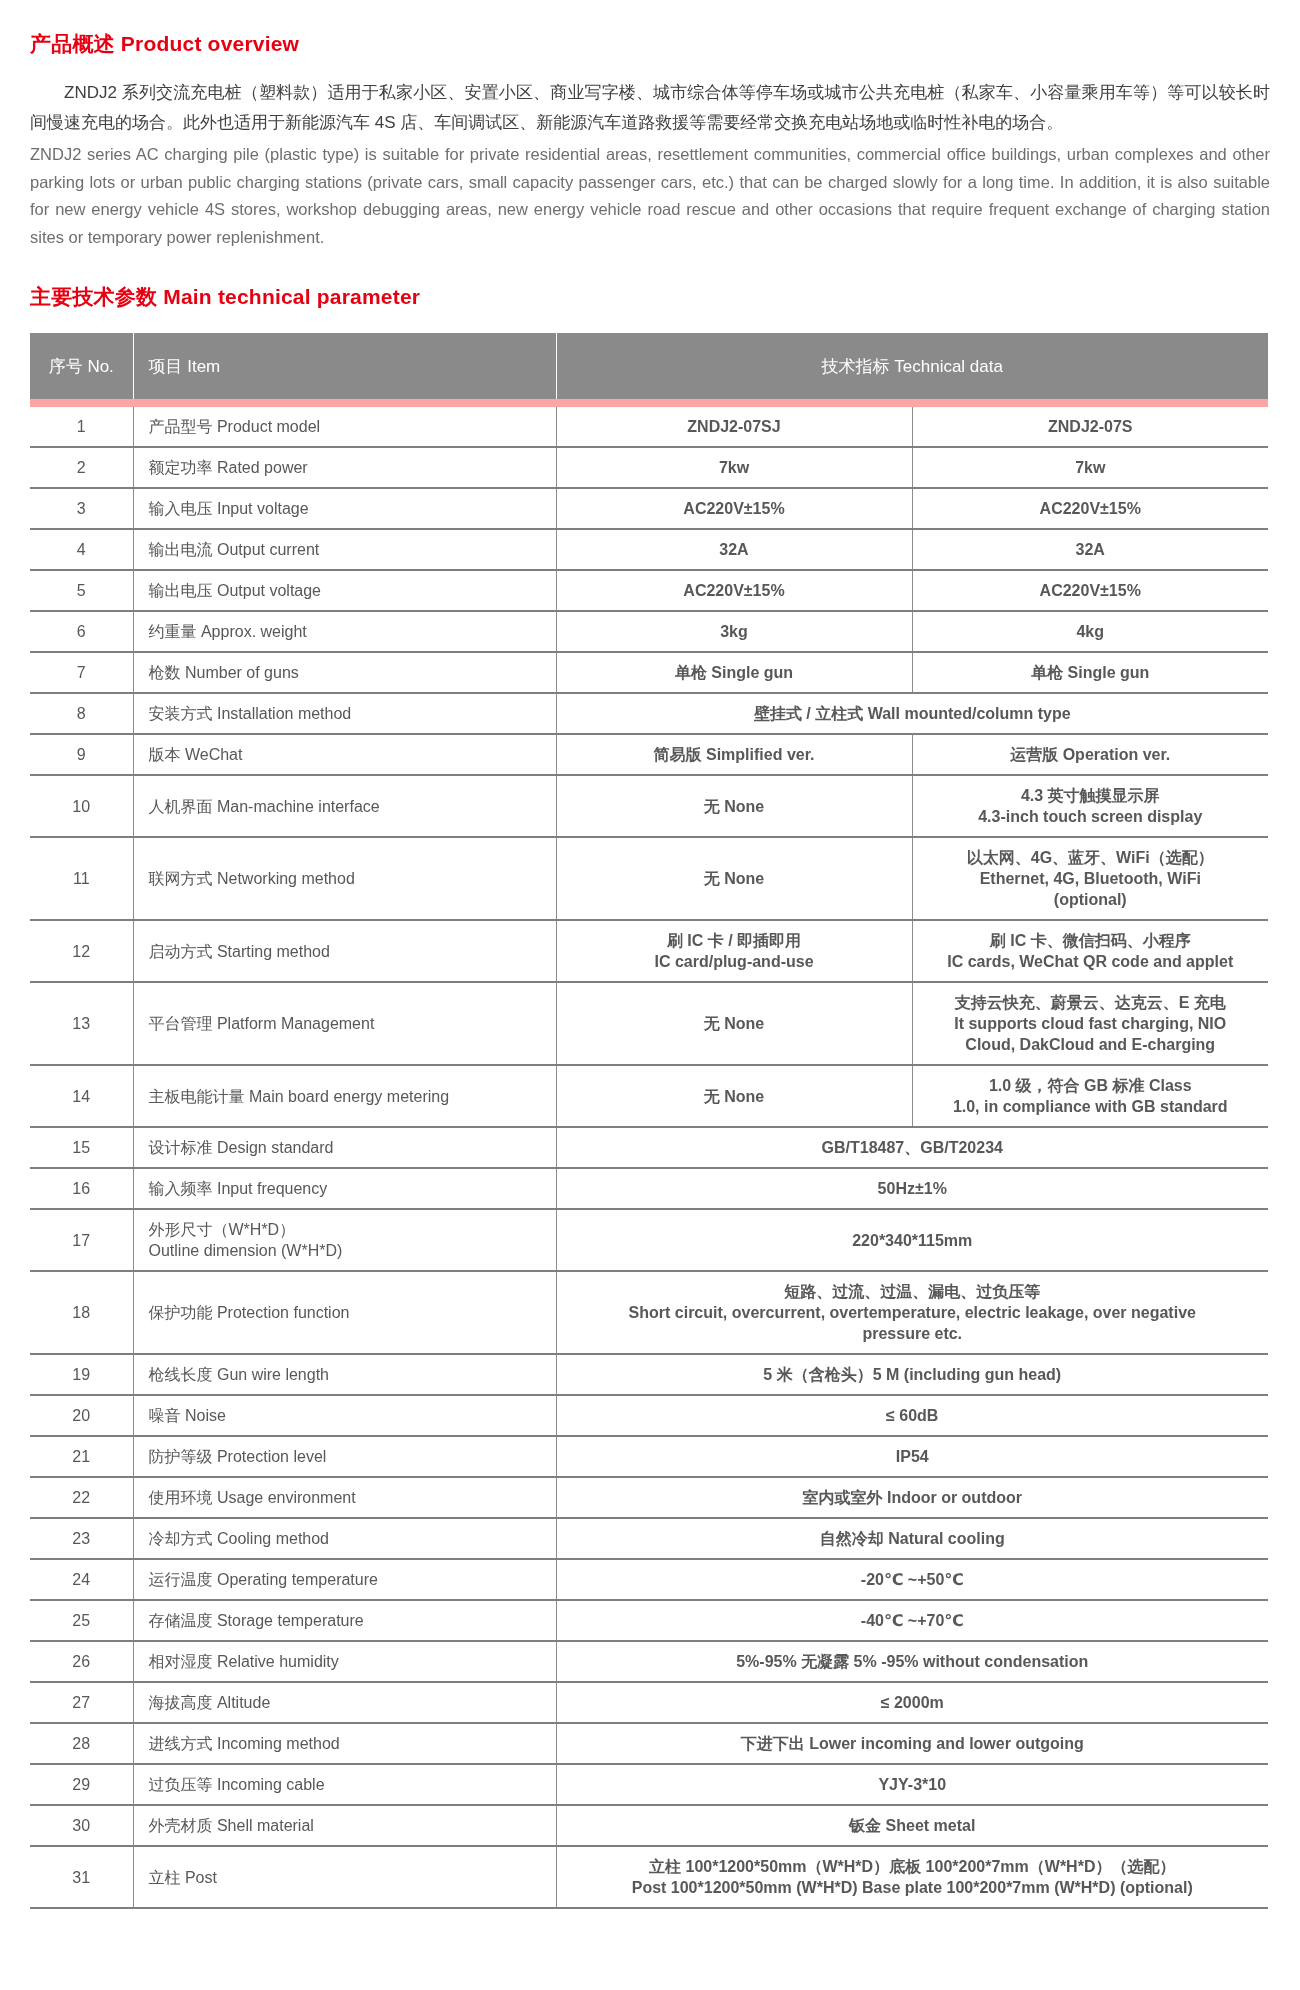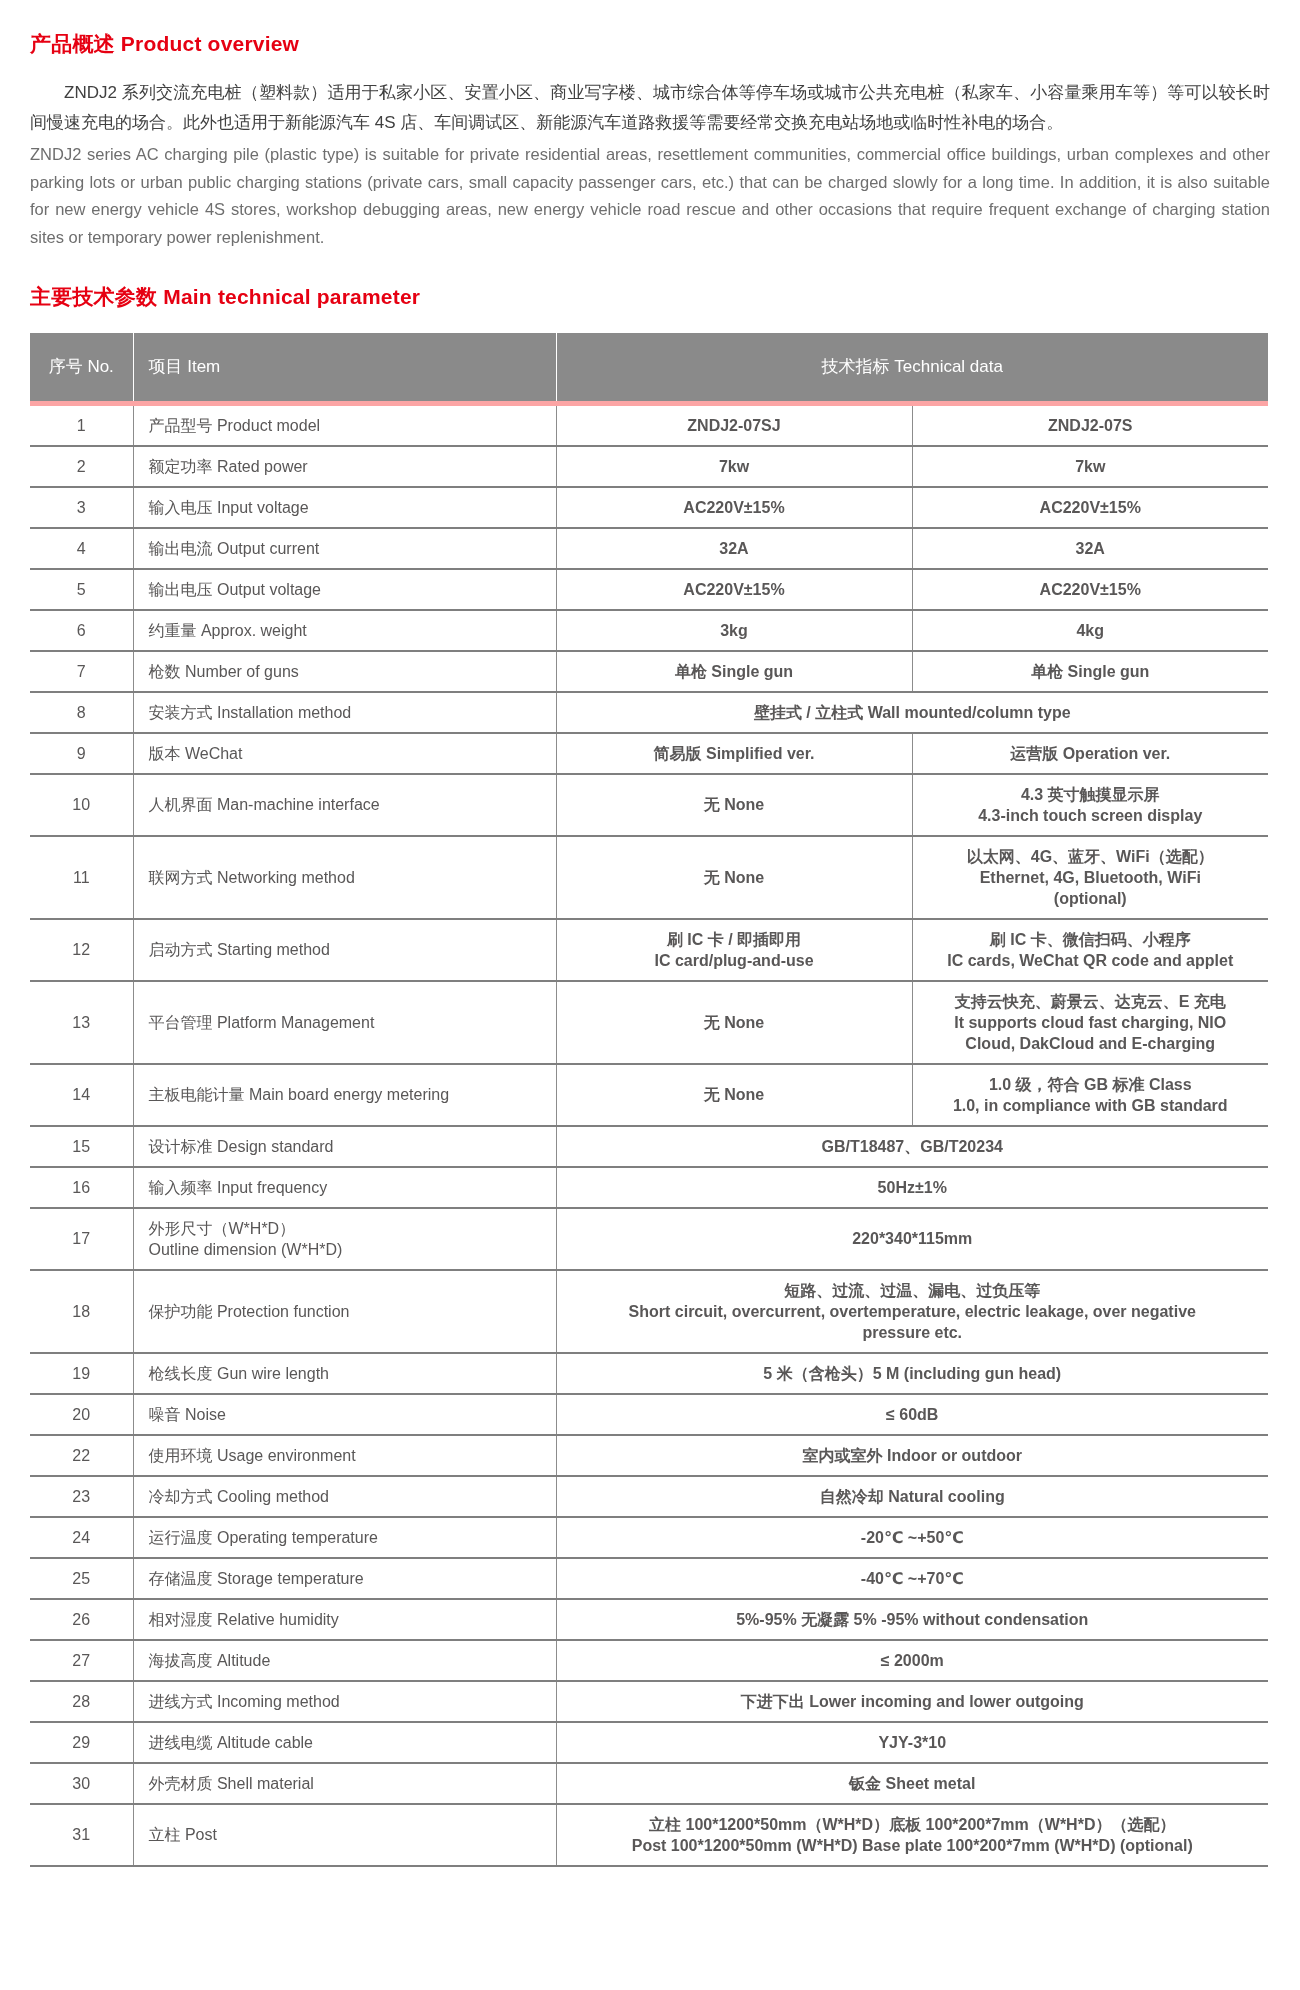--- a/index.html
+++ b/index.html
@@ -40,21 +40,21 @@
     width:1238px;
     border-collapse:collapse;
     table-layout:fixed;
   }
   table.params thead th {
     background:#8a8a8a;
     color:#ffffff;
     font-weight:normal;
     font-size:17px;
     height:70px;
-    border-bottom:5px solid #fca5a5;
+    border-bottom:8px solid #fca5a5;
     vertical-align:middle;
   }
   thead th.h-no   { width:103px; text-align:center; }
   thead th.h-item { width:423px; text-align:left; padding-left:15px; border-left:1px solid #ffffff;margin-top:41px; }
   thead th.h-data { width:712px; text-align:center; border-left:1px solid #ffffff; }
 
   tbody td {
     border-bottom:2px solid #7f7f7f;
     font-size:16px;
     line-height:21px;
@@ -206,20 +206,25 @@
           <td class="c-no">19</td>
           <td class="c-item">枪线长度 Gun wire length</td>
           <td class="c-val" colspan="2">5 米（含枪头）5 M (including gun head)</td>
         </tr>
         <tr>
           <td class="c-no">20</td>
           <td class="c-item">噪音 Noise</td>
           <td class="c-val" colspan="2">≤ 60dB</td>
         </tr>
         <tr>
+          <td class="c-no">21</td>
+          <td class="c-item">防护等级 Protection level</td>
+          <td class="c-val" colspan="2">IP54</td>
+        </tr>
+        <tr>
           <td class="c-no">22</td>
           <td class="c-item">使用环境 Usage environment</td>
           <td class="c-val" colspan="2">室内或室外 Indoor or outdoor</td>
         </tr>
         <tr>
           <td class="c-no">23</td>
           <td class="c-item">冷却方式 Cooling method</td>
           <td class="c-val" colspan="2">自然冷却 Natural cooling</td>
         </tr>
         <tr>
@@ -242,21 +247,21 @@
           <td class="c-item">海拔高度 Altitude</td>
           <td class="c-val" colspan="2">≤ 2000m</td>
         </tr>
         <tr>
           <td class="c-no">28</td>
           <td class="c-item">进线方式 Incoming method</td>
           <td class="c-val" colspan="2">下进下出 Lower incoming and lower outgoing</td>
         </tr>
         <tr>
           <td class="c-no">29</td>
-          <td class="c-item">进线电缆 Altitude cable</td>
+          <td class="c-item">过负压等 Incoming cable</td>
           <td class="c-val" colspan="2">YJY-3*10</td>
         </tr>
         <tr>
           <td class="c-no">30</td>
           <td class="c-item">外壳材质 Shell material</td>
           <td class="c-val" colspan="2">钣金 Sheet metal</td>
         </tr>
         <tr>
           <td class="c-no">31</td>
           <td class="c-item">立柱 Post</td>

